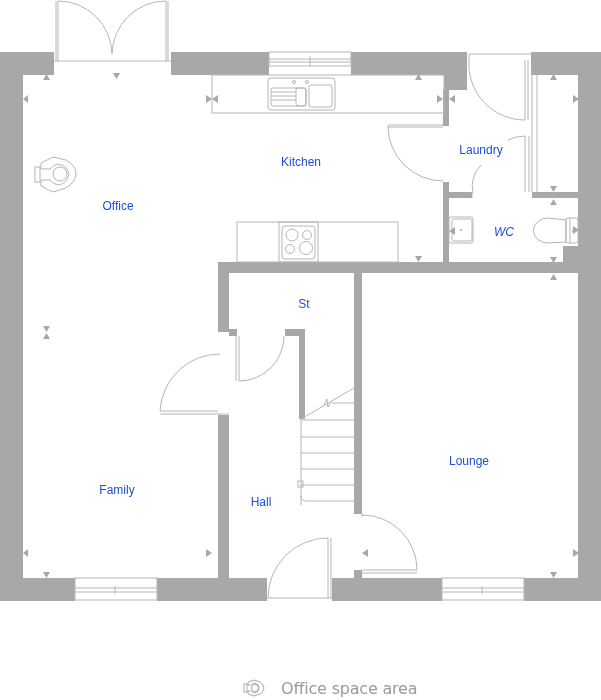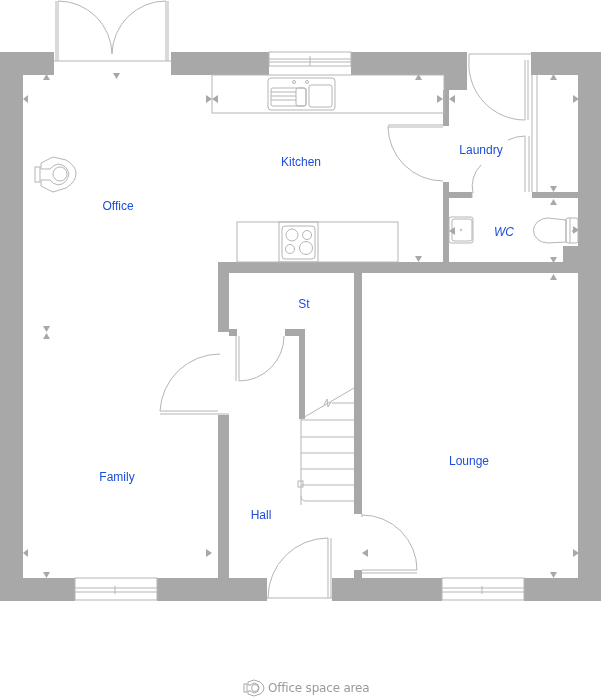--- a/index.html
+++ b/index.html
@@ -1,19 +1,19 @@
 <!DOCTYPE html>
 <html><head>
 <meta charset="utf-8">
 <style>
   html, body { margin: 0; padding: 0; background: #ffffff; }
   body { width: 601px; height: 700px; position: relative; overflow: hidden; font-family: "Liberation Sans", sans-serif; }
   #plan { position: absolute; left: 0; top: 0; }
   .room-label { position: absolute; font-size: 12px; color: #1d4ed8; transform: translate(-50%, -50%); white-space: nowrap; font-family: "Liberation Sans", sans-serif; }
-  .legend { position: absolute; left: 242px; top: 678px; height: 20px; display: flex; align-items: center; gap: 2px; font-size: 12px; color: #9a9a9a; font-family: "DejaVu Sans", sans-serif; letter-spacing: -0.2px; }
+  .legend { position: absolute; left: 242px; top: 678px; height: 20px; display: flex; align-items: center; gap: 15px; font-size: 16px; color: #9a9a9a; font-family: "DejaVu Sans", sans-serif; letter-spacing: -0.2px; }
   .legend svg { display: block; }
 </style>
 </head>
 <body>
 
 <svg id="plan" width="601" height="700" viewBox="0 0 601 700" xmlns="http://www.w3.org/2000/svg">
   <g fill="#a8a8a8">
 
     <rect x="0" y="52" width="54" height="23"></rect>
     <rect x="171" y="52" width="98" height="23"></rect>
@@ -208,22 +208,22 @@
     <polygon points="573,549 573,557 579,553"></polygon>
     <polygon points="550,572 557,572 553.5,578"></polygon>
   </g>
 </svg>
 
 <div class="room-label" style="left:118px; top:206px;">Office</div>
 <div class="room-label" style="left:301px; top:162px;">Kitchen</div>
 <div class="room-label" style="left:481px; top:150px;">Laundry</div>
 <div class="room-label" style="left:504px; top:232px;font-style:italic;">WC</div>
 <div class="room-label" style="left:304px; top:304px;">St</div>
-<div class="room-label" style="left:117px; top:477px;">Family</div>
-<div class="room-label" style="left:261px; top:515px;">Hall</div>
+<div class="room-label" style="left:117px; top:490px;">Family</div>
+<div class="room-label" style="left:261px; top:502px;">Hall</div>
 <div class="room-label" style="left:469px; top:448px;margin-top:13px;">Lounge</div>
 
 <div class="legend">
   <svg width="24" height="18" viewBox="0 0 24 18" fill="none" stroke="#a9a9a9" stroke-width="1">
     <path d="M6 3 L 12 1 L 18 3 Q 22 6 22 9 Q 22 13 18 15 L 12 17 L 6 15 L 6 12 L 9 12 Q 11 14 13 14 Q 17 13 17 9 Q 17 5 13 4 Q 11 4 9 6 L 6 6 Z"></path>
     <circle cx="13" cy="9" r="3.5"></circle>
     <rect x="2" y="5" width="3" height="8"></rect>
   </svg>
   <span>Office space area</span>
 </div>

